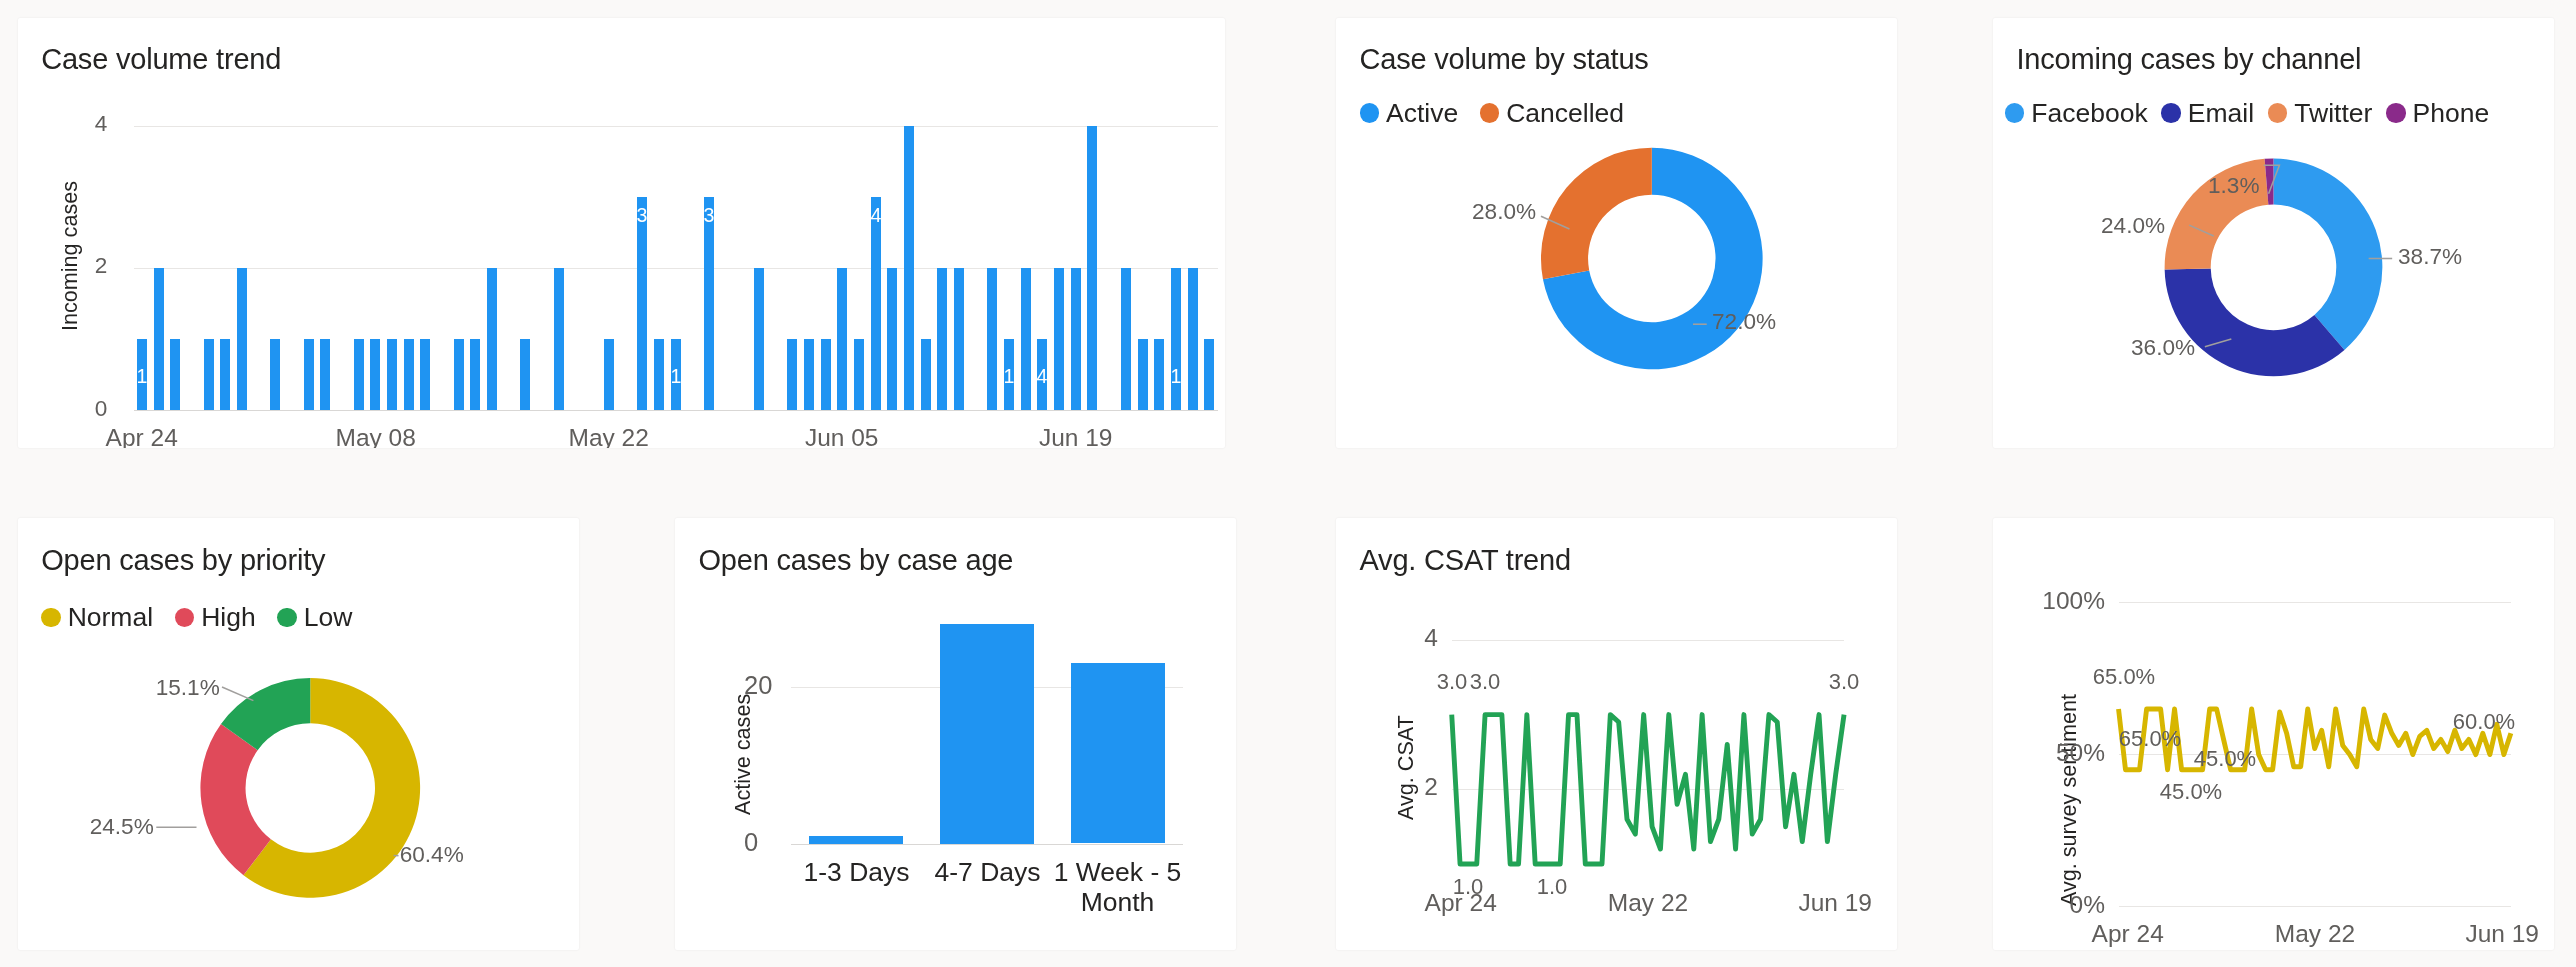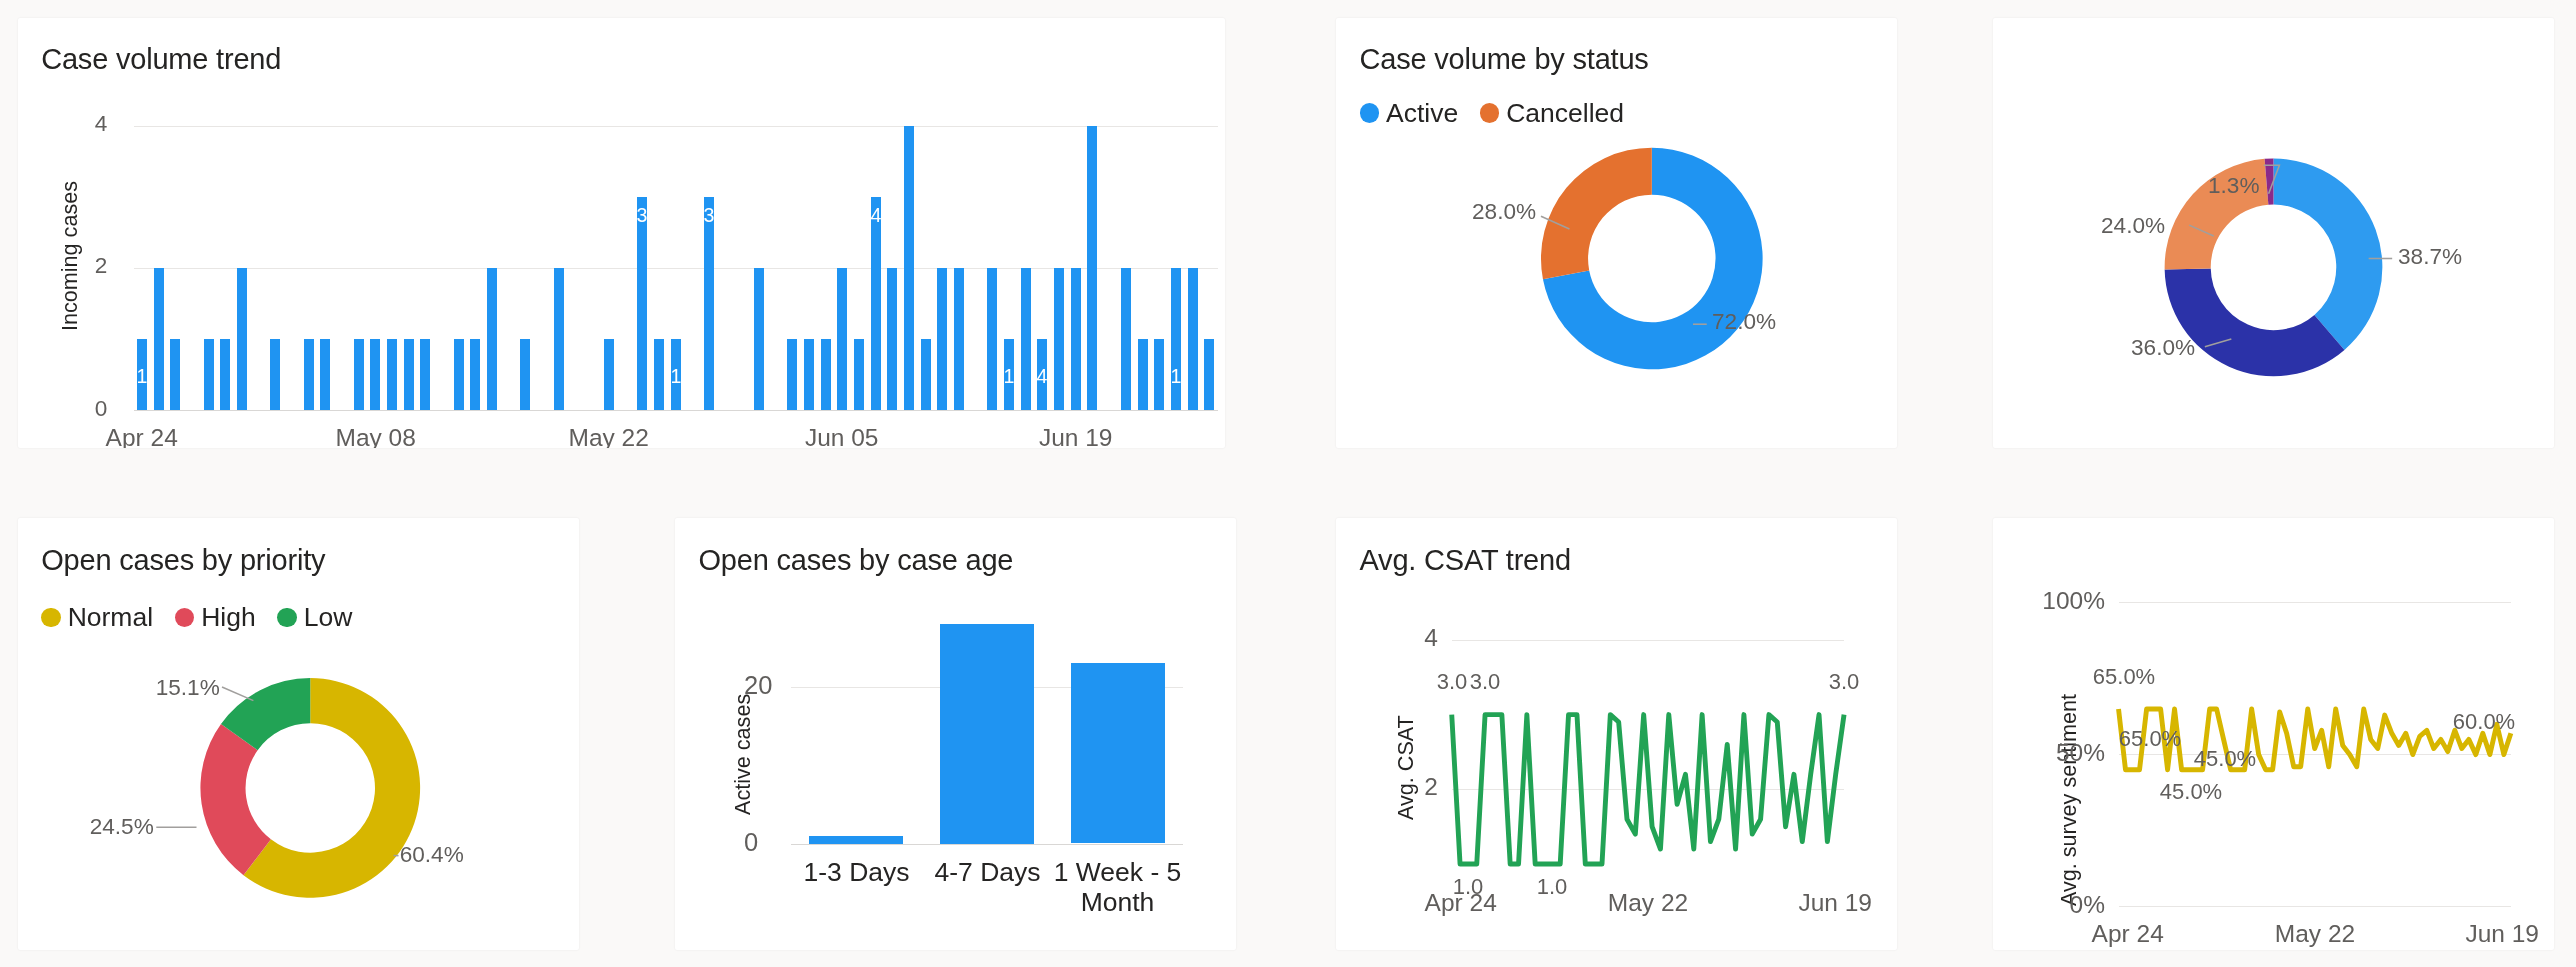--- a/index.html
+++ b/index.html
@@ -184,20 +184,39 @@
           <path d="M 211.00154066765816 266.1740885481869 A 113 113 0 0 1 322 132 L 322 180 A 65 65 0 0 0 258.1513287026352 257.1797854480721 Z" fill="#e4712f"></path>
           <path d="M 209 202 L 238 215" stroke="#a19f9d" stroke-width="1.6" fill="none"></path>
           <path d="M 364 312 L 378 312" stroke="#a19f9d" stroke-width="1.6" fill="none"></path>
         </svg>
         <div class="donut-callout" style="left:136px; top:181px;">28.0%</div>
         <div class="donut-callout" style="left:376px; top:291px;">72.0%</div>
       </div>
   </div>
 
   <div class="card" id="card-incoming-channel">
+    <div class="card-title">Incoming cases by channel</div>
+    <div class="legend" id="icc-legend" style="left:11.8px; top:80px; gap:13.7px;">
+        <div class="legend-item">
+          <span class="legend-dot" style="background:#2e9bf0;"></span>
+          <span class="legend-label">Facebook</span>
+        </div>
+        <div class="legend-item">
+          <span class="legend-dot" style="background:#2b32a8;"></span>
+          <span class="legend-label">Email</span>
+        </div>
+        <div class="legend-item">
+          <span class="legend-dot" style="background:#ea8b55;"></span>
+          <span class="legend-label">Twitter</span>
+        </div>
+        <div class="legend-item">
+          <span class="legend-dot" style="background:#8a2a8a;"></span>
+          <span class="legend-label">Phone</span>
+        </div>
+      </div>
     <div id="icc-donut" style="position:absolute;left:0;top:0;width:561px;height:430px;">
         <svg width="561" height="430" style="position:absolute;left:0px;top:0px;" viewBox="0 0 572 438">
           <path d="M 286 143 A 111 111 0 0 1 358.3535435083976 338.1781725970481 L 327.71735841925624 302.5351625784782 A 64 64 0 0 0 286 190 Z" fill="#2e9bf0"></path>
           <path d="M 358.3535435083976 338.1781725970481 A 111 111 0 0 1 175.01971888573019 256.0921768084103 L 222.01136944762823 255.2063001417861 A 64 64 0 0 0 327.71735841925624 302.5351625784782 Z" fill="#2b32a8"></path>
           <path d="M 175.01971888573019 256.0921768084103 A 111 111 0 0 1 276.9434421159345 143.3700819882227 L 280.7782008596379 190.2133806058221 A 64 64 0 0 0 222.01136944762823 255.2063001417861 Z" fill="#ea8b55"></path>
           <path d="M 276.9434421159345 143.3700819882227 A 111 111 0 0 1 286 143 L 286 190 A 64 64 0 0 0 280.7782008596379 190.2133806058221 Z" fill="#8a2a8a"></path>
           <path d="M 281 179 L 292 150 L 276 150" stroke="#a19f9d" stroke-width="1.6" fill="none"></path>
           <path d="M 200 211 L 225 222" stroke="#a19f9d" stroke-width="1.6" fill="none"></path>
           <path d="M 383 245 L 407 245" stroke="#a19f9d" stroke-width="1.6" fill="none"></path>
           <path d="M 216 335 L 243 327" stroke="#a19f9d" stroke-width="1.6" fill="none"></path>

